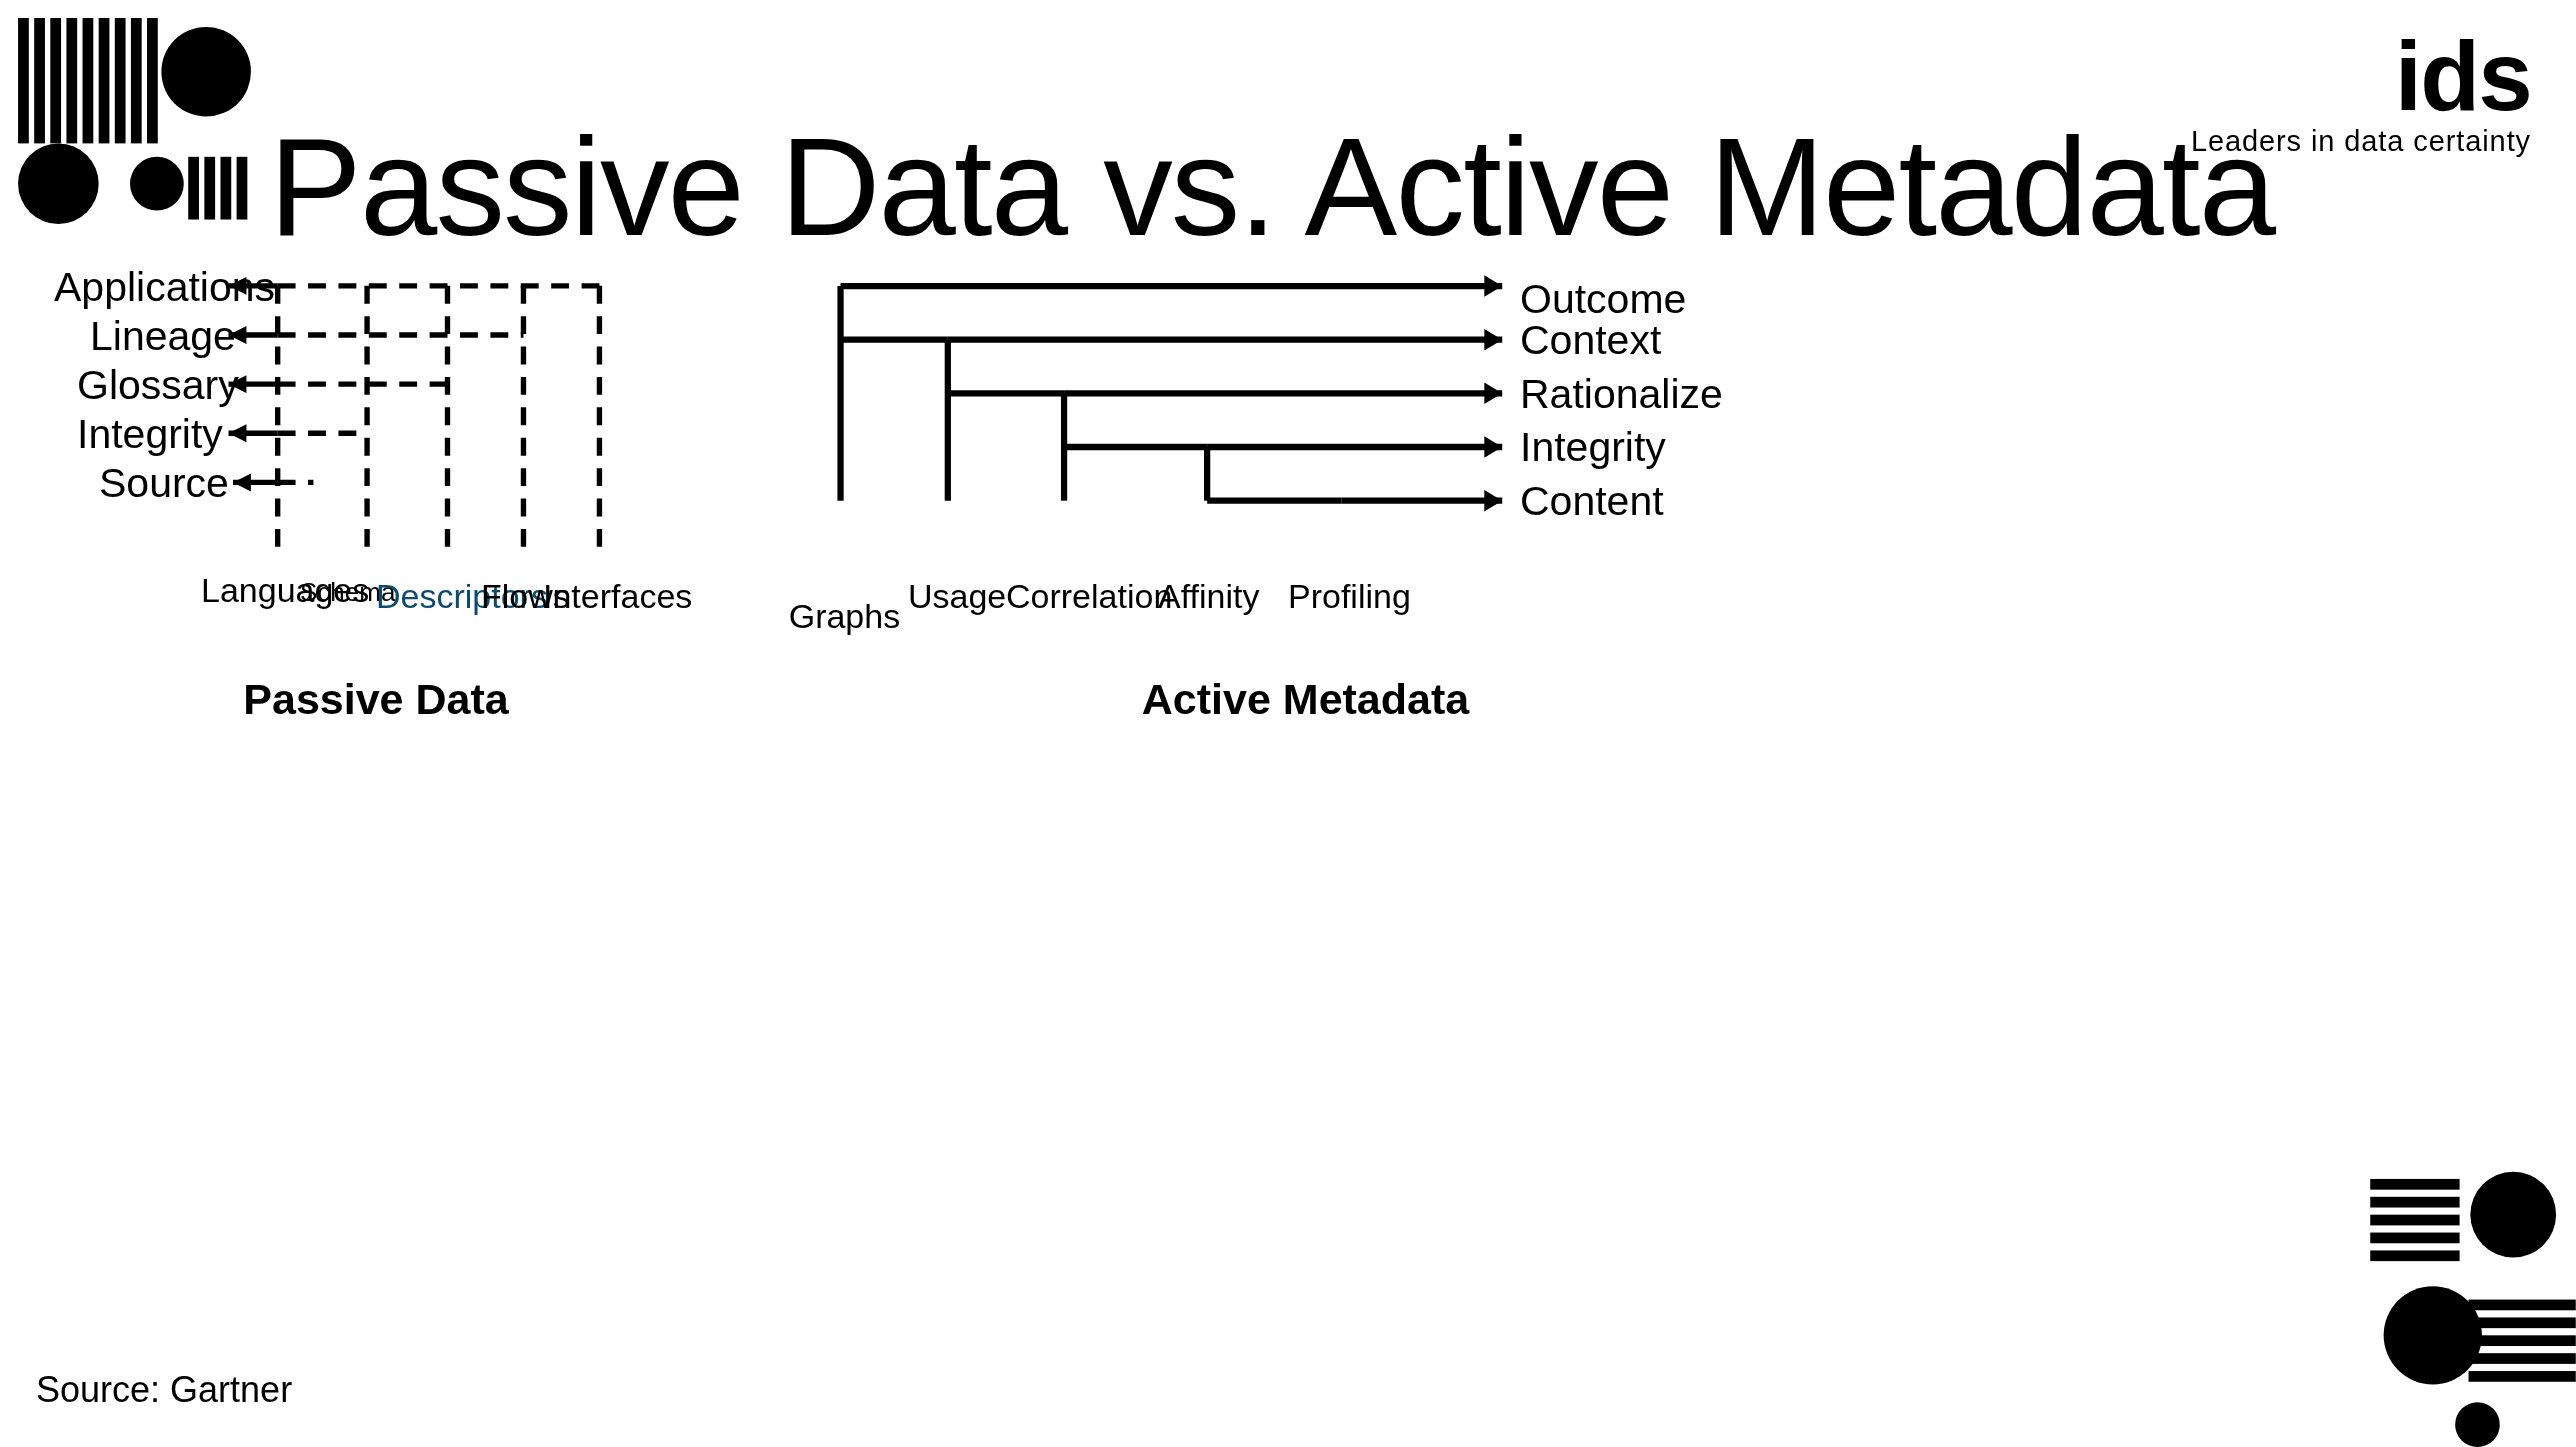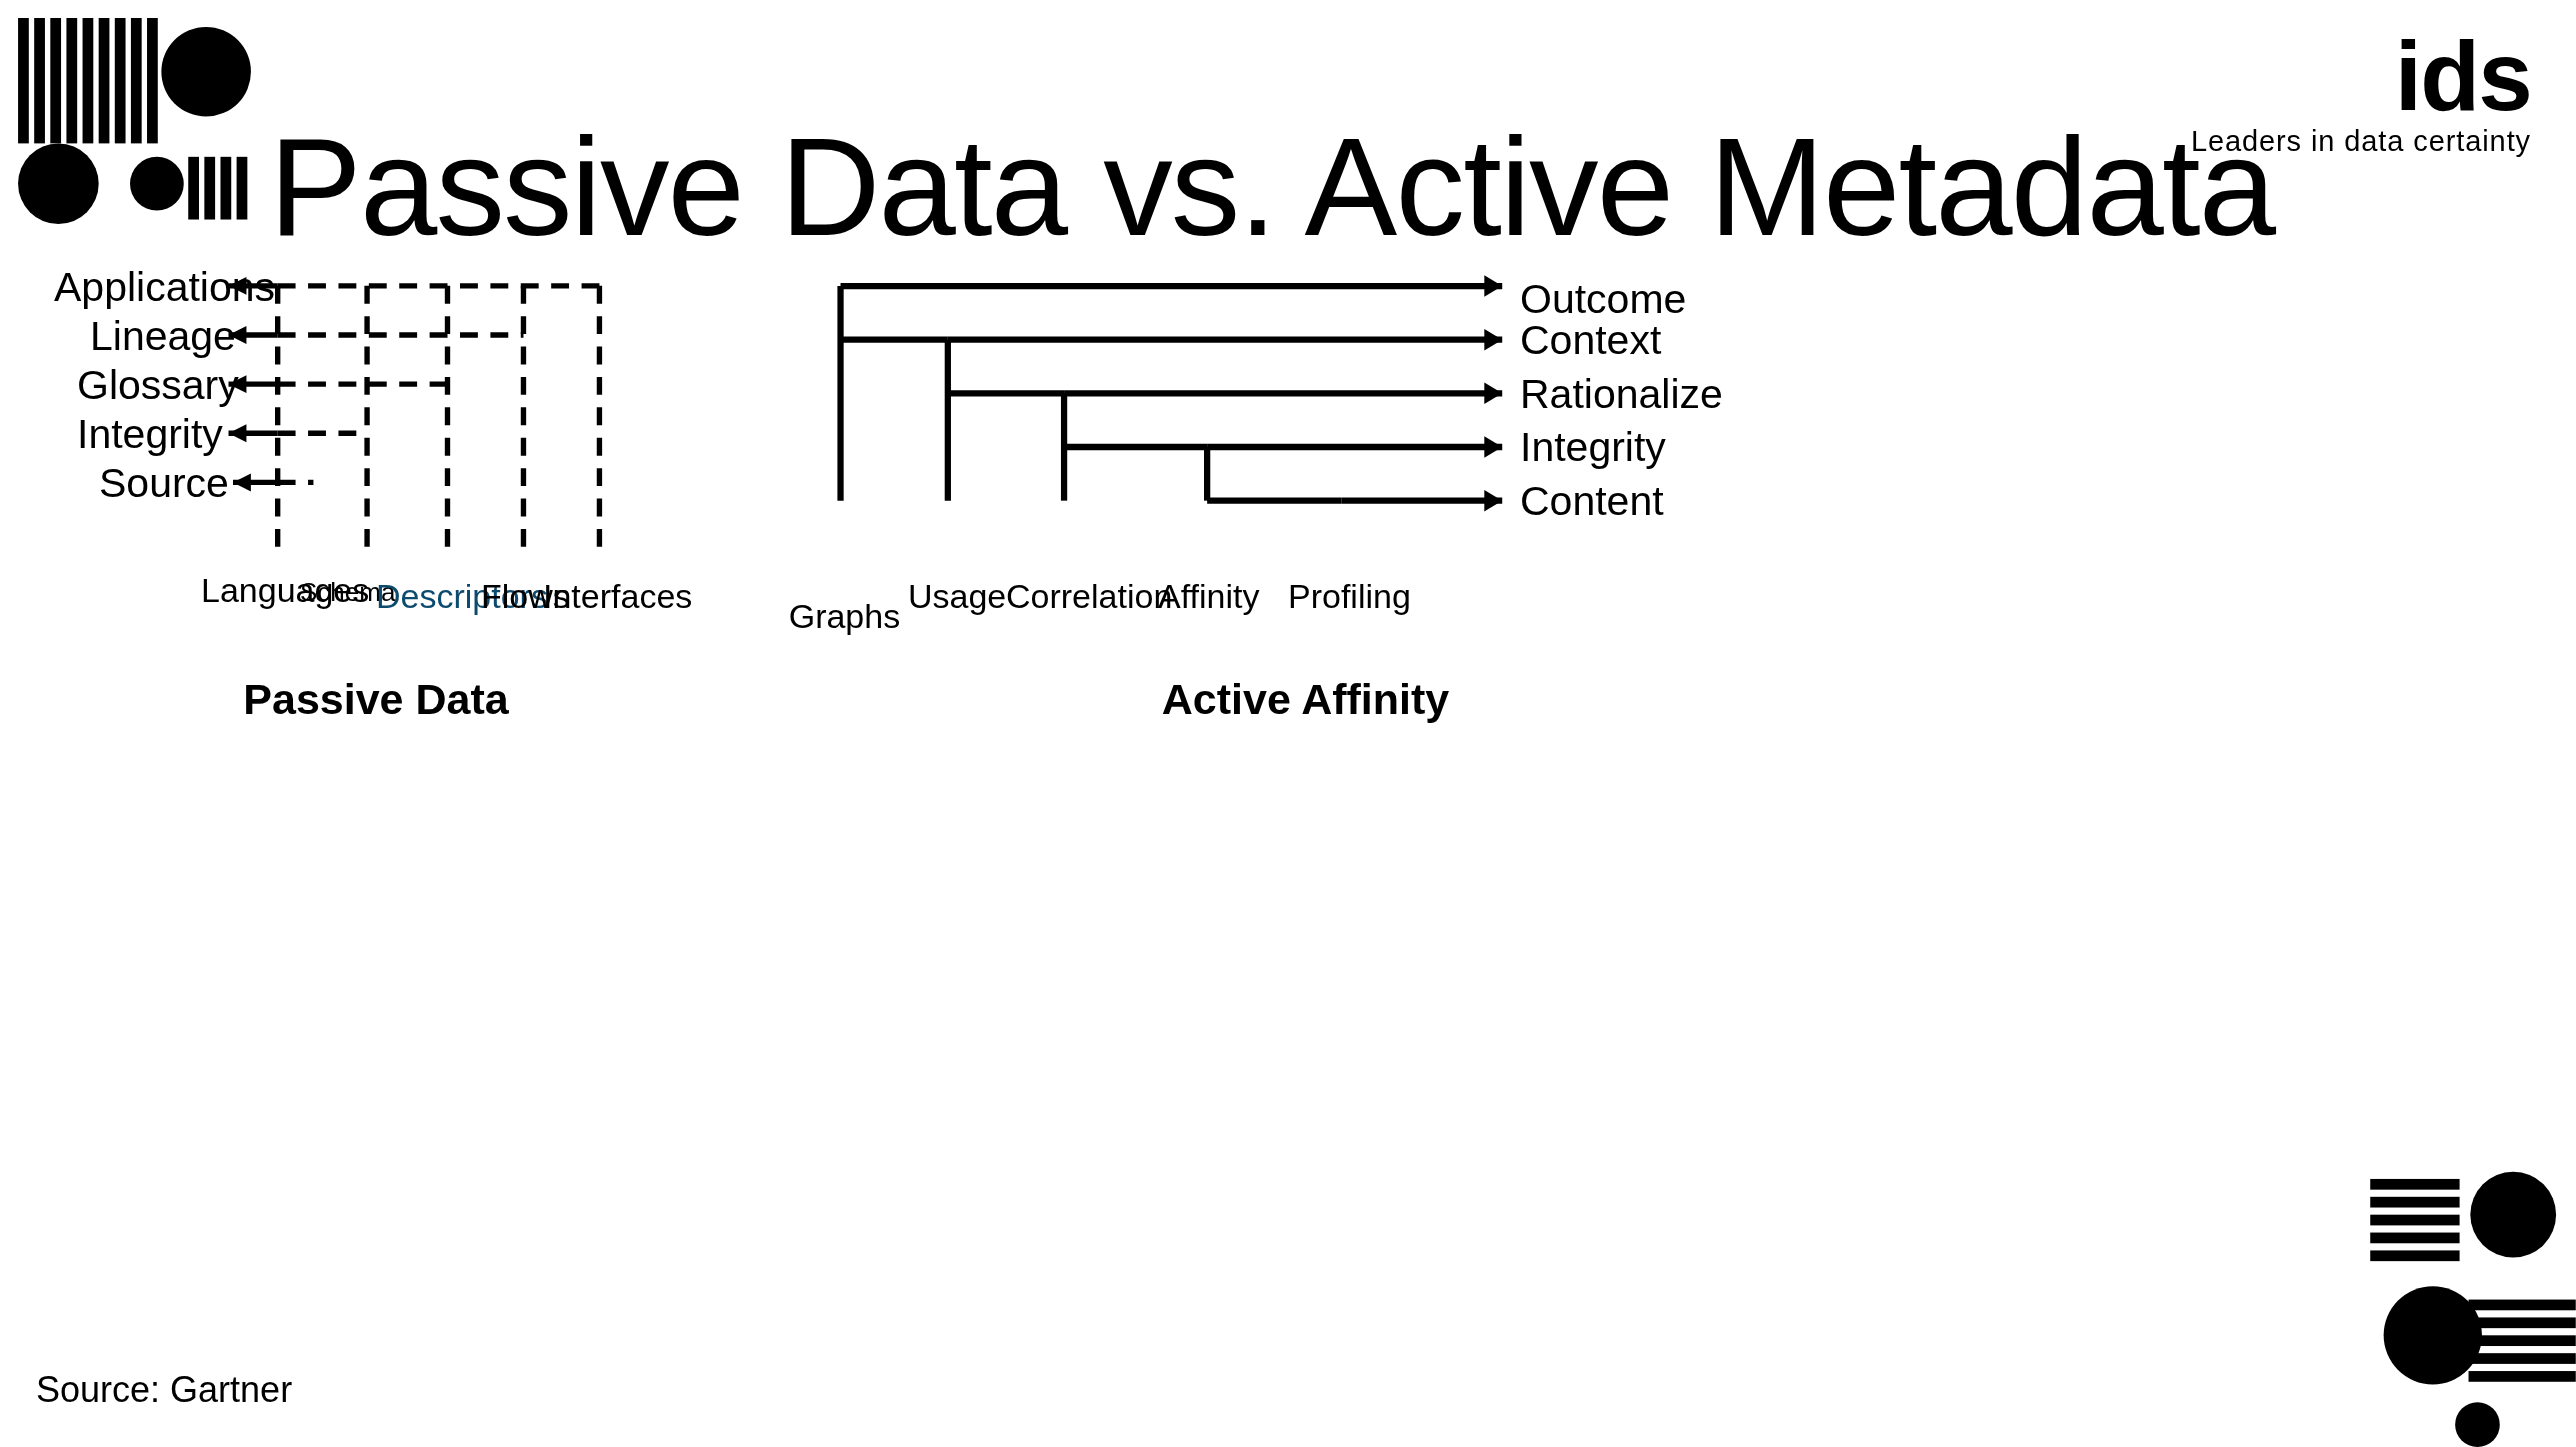--- a/index.html
+++ b/index.html
@@ -193,21 +193,21 @@
   <div style="position:absolute; top:112px; left:751px; font-size:41px; color:#000; white-space:nowrap;">Rationalize</div>
   <div style="position:absolute; top:165px; left:751px; font-size:41px; color:#000; white-space:nowrap;">Integrity</div>
   <div style="position:absolute; top:219px; left:751px; font-size:41px; color:#000; white-space:nowrap;">Content</div>
 
   <div style="position:absolute; top:318px; left:19.7px; font-size:34px; color:#000; white-space:nowrap;margin-top:20px;">Graphs</div>
   <div style="position:absolute; top:318px; left:139px; font-size:34px; color:#000; white-space:nowrap;">Usage</div>
   <div style="position:absolute; top:318px; left:237px; font-size:34px; color:#000; white-space:nowrap;">Correlation</div>
   <div style="position:absolute; top:318px; left:389px; font-size:34px; color:#000; white-space:nowrap;">Affinity</div>
   <div style="position:absolute; top:318px; left:519px; font-size:34px; color:#000; white-space:nowrap;">Profiling</div>
 
-  <div style="position:absolute; bottom:0px; left:50%; transform:translateX(-50%); font-size:43px; font-weight:900; color:#000; white-space:nowrap;">Active Affinity</div>
+  <div style="position:absolute; bottom:0px; left:50%; transform:translateX(-50%); font-size:43px; font-weight:900; color:#000; white-space:nowrap;">Active Metadata</div>
 </div>
 
 <div class="source-footer">Source: Gartner</div>
 
 <div style="position:absolute; bottom:0; right:0; width:206px; height:277px;">
   <svg width="206" height="277" viewBox="0 0 230 310">
 
     <circle cx="160" cy="50" r="48" fill="#000"></circle>
 
     <rect x="0" y="10" width="100" height="12" fill="#000"></rect>

